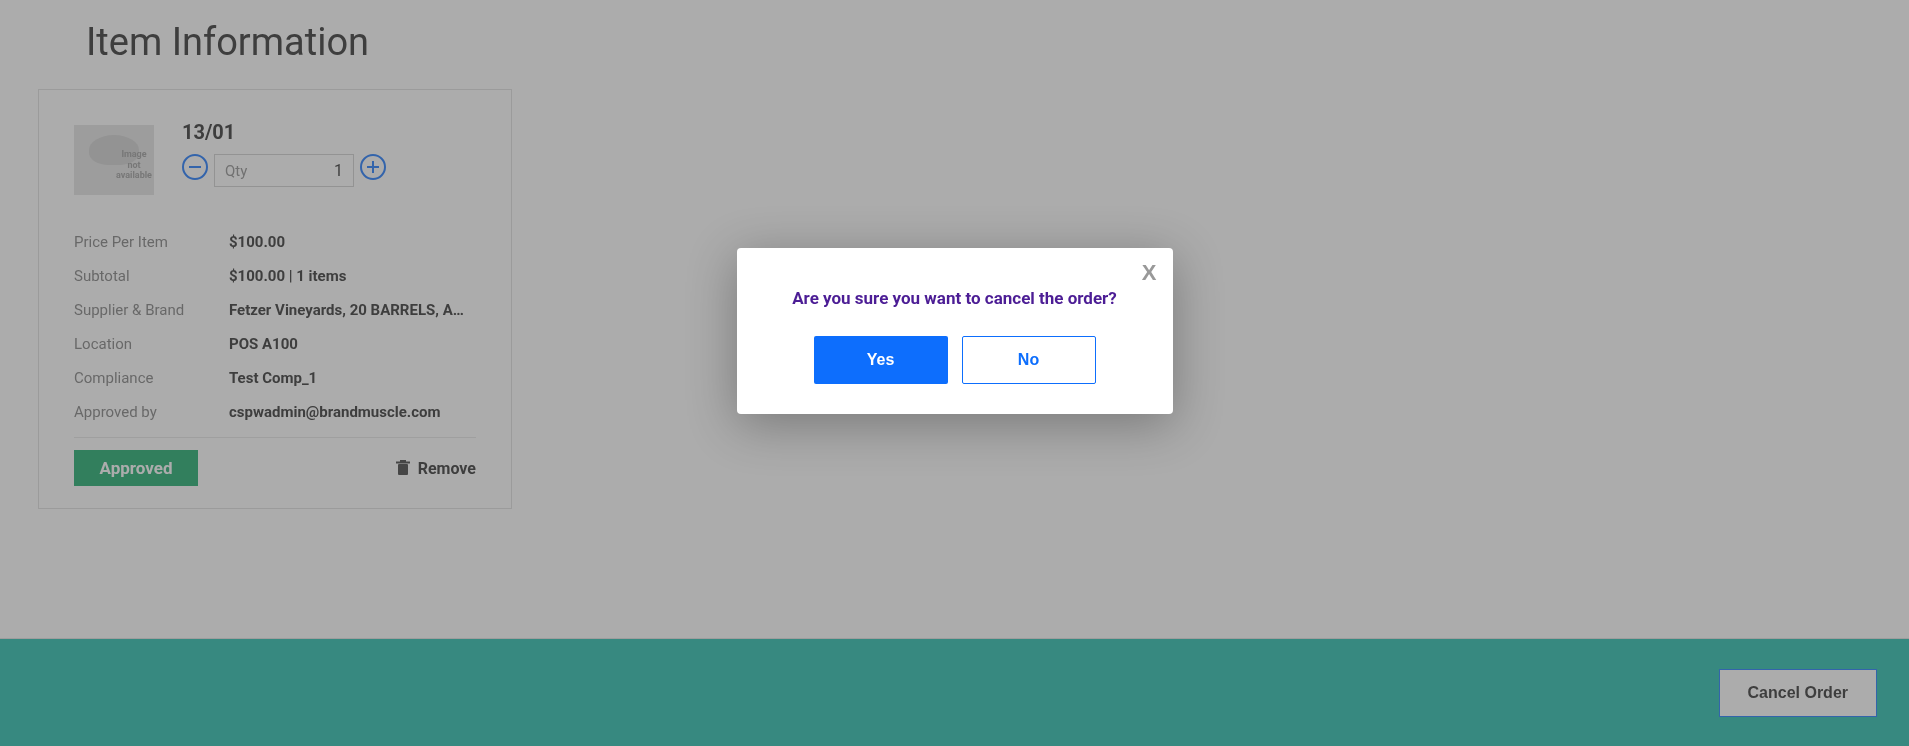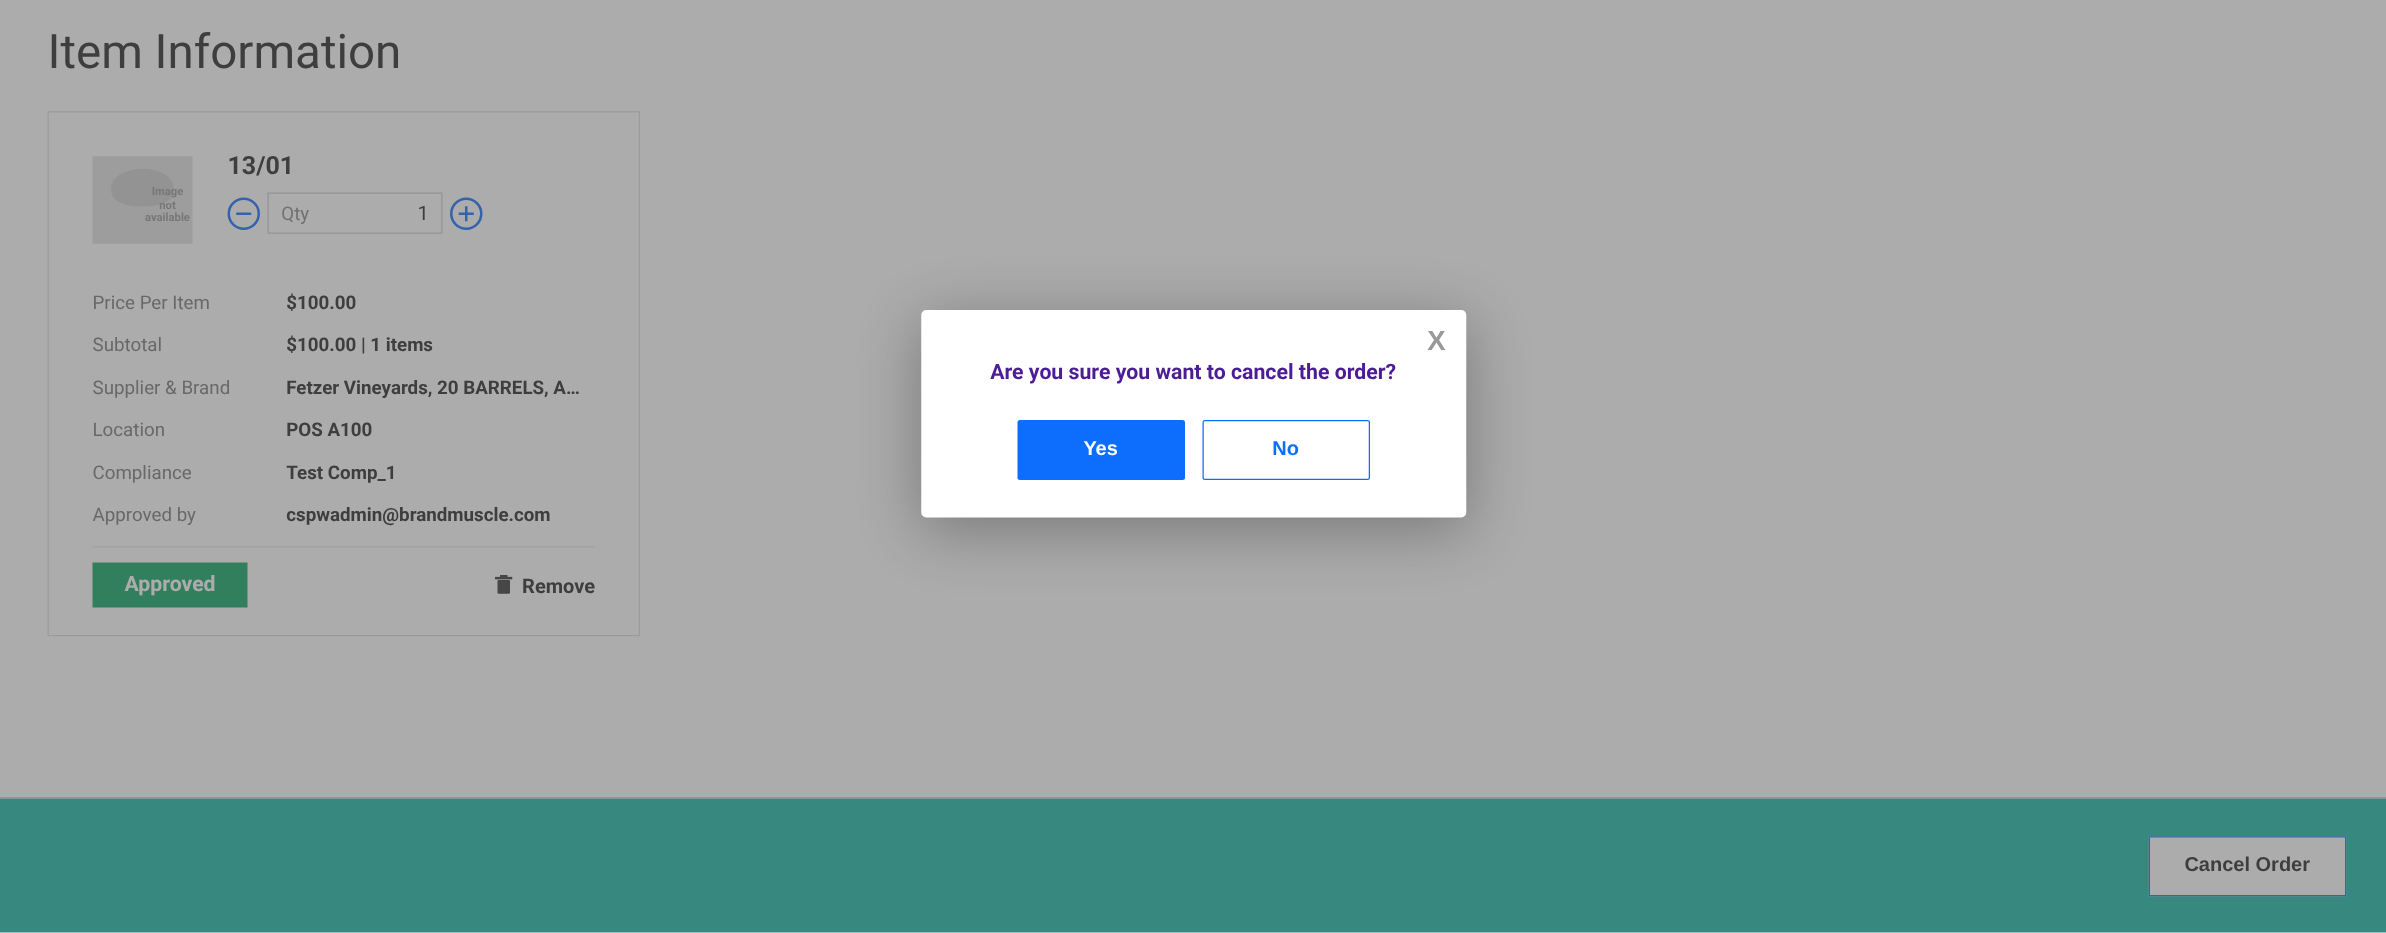--- a/index.html
+++ b/index.html
@@ -16,20 +16,21 @@
       overflow: hidden;
     }
     .page-content {
       padding: 20px 38px;
     }
     .page-title {
       font-size: 38px;
       font-weight: 400;
       color: #222;
       margin-bottom: 25px;
+      margin-left: 48px;
     }
     .item-card {
       border: 1px solid #ddd;
       width: 474px;
       padding: 30px 35px 22px 35px;
       background: #fff;
     }
     .item-header {
       display: flex;
       gap: 28px;
@@ -72,21 +73,21 @@
       flex-direction: column;
       gap: 10px;
     }
     .item-title {
       font-size: 20px;
       font-weight: 700;
       color: #222;
     }
     .qty-row {
       display: flex;
-      align-items: center;
+      align-items: flex-start;
       gap: 6px;
     }
     .qty-btn {
       width: 26px;
       height: 26px;
       border-radius: 50%;
       border: 2px solid #0d6efd;
       background: #fff;
       display: flex;
       align-items: center;

